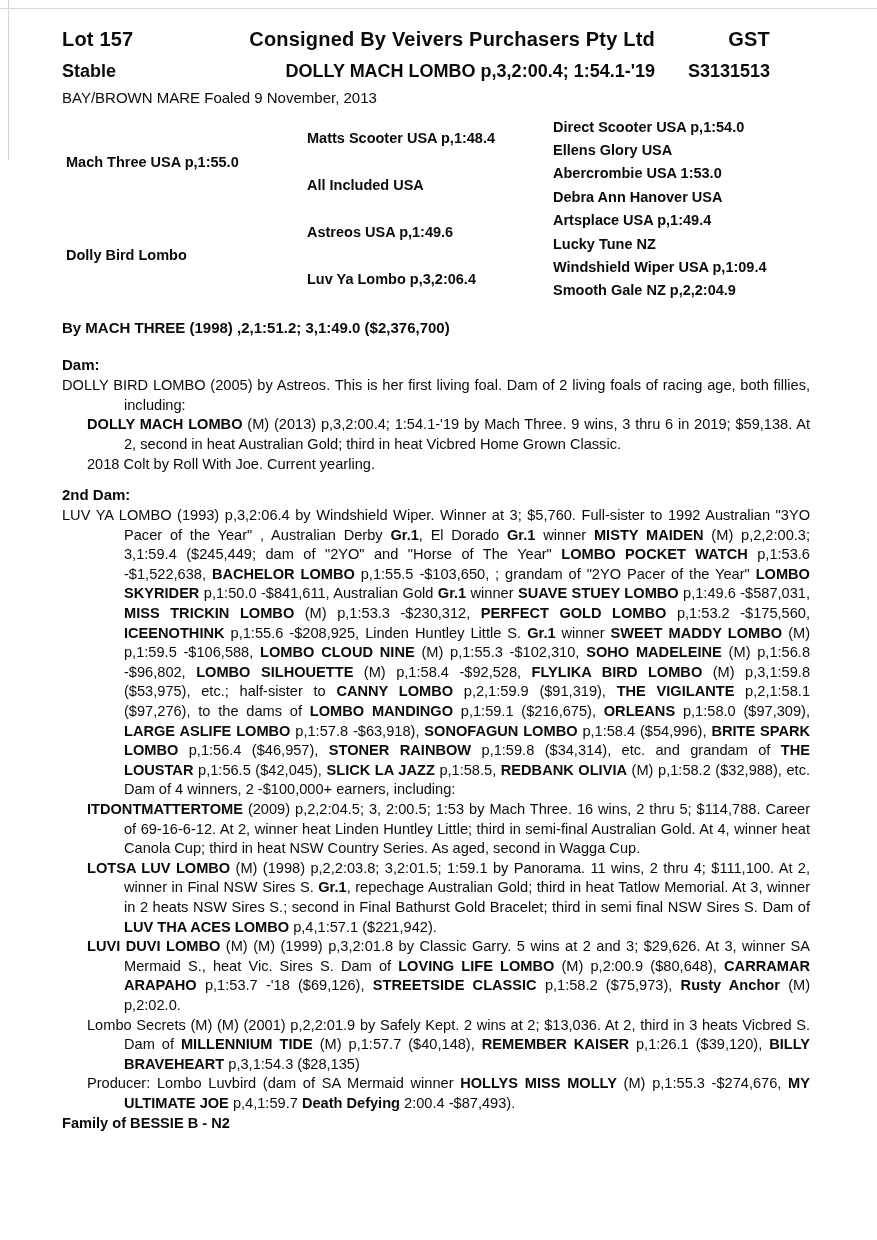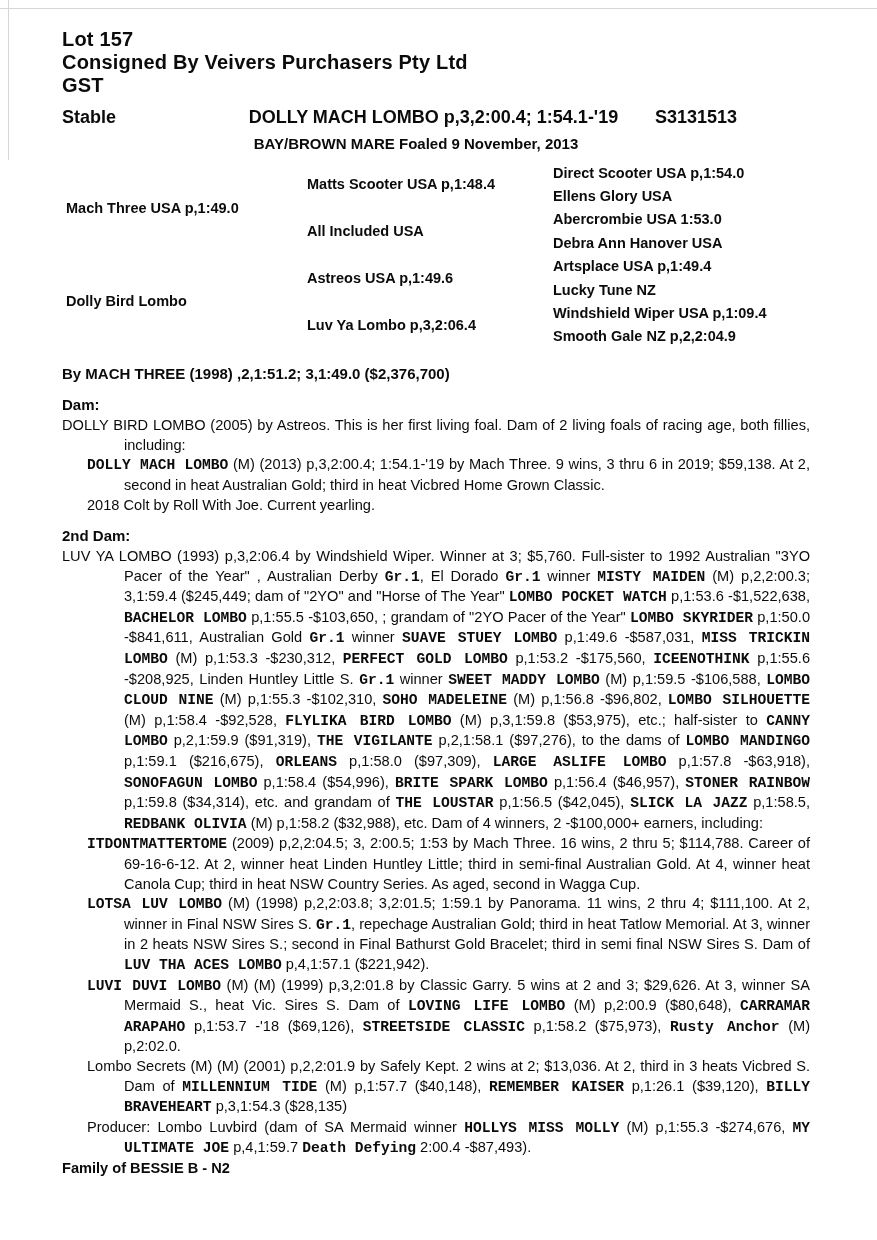--- a/index.html
+++ b/index.html
@@ -8,52 +8,52 @@
     width:877px; height:1240px; position:relative; overflow:hidden;
     font-family:"Liberation Sans", sans-serif; color:#0b0b0b;
     -webkit-font-smoothing:antialiased;
   }
   .scan-edge-top { position:absolute; left:0; top:8px; width:877px; height:1px; background:#d7d7d7; }
   .scan-edge-left { position:absolute; left:8px; top:0; width:1px; height:160px; background:#d7d7d7; }
   .page { position:absolute; left:62px; top:28px; width:748px; }
 
   
   .hrow { display:flex; align-items:baseline; margin-right:40px; }
-  .hrow1 { font-size:20px; font-weight:bold; letter-spacing:0.2px;flex-direction:column; }
+  .hrow1 { font-size:20px; font-weight:bold; letter-spacing:0.2px; }
   .hrow2 { font-size:18px; font-weight:bold; margin-top:10px; }
   .h-left  { width:150px; text-align:left; }
-  .h-center{ flex:1; text-align:center; }
-  .h-right { width:115px; text-align:left; }
-  .hrow3 { font-size:15px; font-weight:bold; text-align:center; margin-top:7px; margin-right:40px; }
+  .h-center{ flex:1; text-align:right; }
+  .h-right { width:115px; text-align:right; }
+  .hrow3 { font-size:15px; font-weight:normal; margin-top:7px; margin-right:40px; }
 
   
   .pedigree {
     display:grid; grid-template-columns:245px 246px 1fr; grid-auto-rows:23.4px;
     margin-top:9px; font-size:14.5px; font-weight:bold;
   }
   .pcell { display:flex; align-items:center; white-space:nowrap; }
   .c1 { grid-column:1; padding-left:4px; }
   .c2 { grid-column:2; }
   .c3 { grid-column:3; }
   .r14{ grid-row:1/5; } .r58{ grid-row:5/9; }
   .r12{ grid-row:1/3;text-align:center; } .r34{ grid-row:3/5; } .r56{ grid-row:5/7; } .r78{ grid-row:7/9; }
   .r1{grid-row:1} .r2{grid-row:2} .r3{grid-row:3} .r4{grid-row:4}
   .r5{grid-row:5} .r6{grid-row:6} .r7{grid-row:7} .r8{grid-row:8}
 
   
   .sire-line { font-size:15px; font-weight:bold; margin-top:17px; }
-  .sections { margin-top:14px; }
+  .sections { margin-top:20px; }
   .sec-head { font-size:15px; font-weight:bold; margin-top:12px; margin-bottom:3px; }
   .para {
     font-size:14.6px; line-height:19.6px; text-align:justify;
     color:#0b0b0b;
   }
   .ind0 { padding-left:62px; text-indent:-62px; }
   .ind1 { padding-left:62px; text-indent:-37px; }
-  .b { font-weight:bold;font-family:Liberation Mono, monospace; }
+  .b { font-weight:bold; }
   .family-line { font-size:14.6px; line-height:19.6px; font-weight:bold; }
 </style>
 </head>
 <body>
 
 <div class="scan-edge-top"></div>
 <div class="scan-edge-left"></div>
 
 <div class="page">
 
@@ -65,21 +65,21 @@
 
   <div class="hrow hrow2">
     <div class="h-left">Stable</div>
     <div class="h-center">DOLLY MACH LOMBO p,3,2:00.4; 1:54.1-'19</div>
     <div class="h-right">S3131513</div>
   </div>
 
   <div class="hrow3">BAY/BROWN MARE Foaled 9 November, 2013</div>
 
   <div class="pedigree">
-    <div class="pcell c1 r14">Mach Three USA p,1:49.0</div>
+    <div class="pcell c1 r14">Mach Three USA p,1:55.0</div>
     <div class="pcell c1 r58">Dolly Bird Lombo</div>
 
     <div class="pcell c2 r12">Matts Scooter USA p,1:48.4</div>
     <div class="pcell c2 r34">All Included USA</div>
     <div class="pcell c2 r56">Astreos USA p,1:49.6</div>
     <div class="pcell c2 r78">Luv Ya Lombo p,3,2:06.4</div>
 
     <div class="pcell c3 r1">Direct Scooter USA p,1:54.0</div>
     <div class="pcell c3 r2">Ellens Glory USA</div>
     <div class="pcell c3 r3">Abercrombie USA 1:53.0</div>

